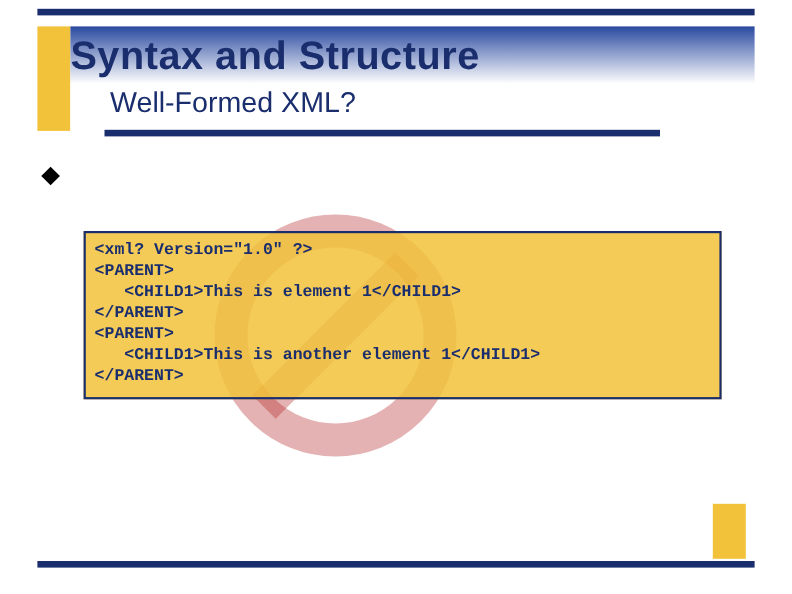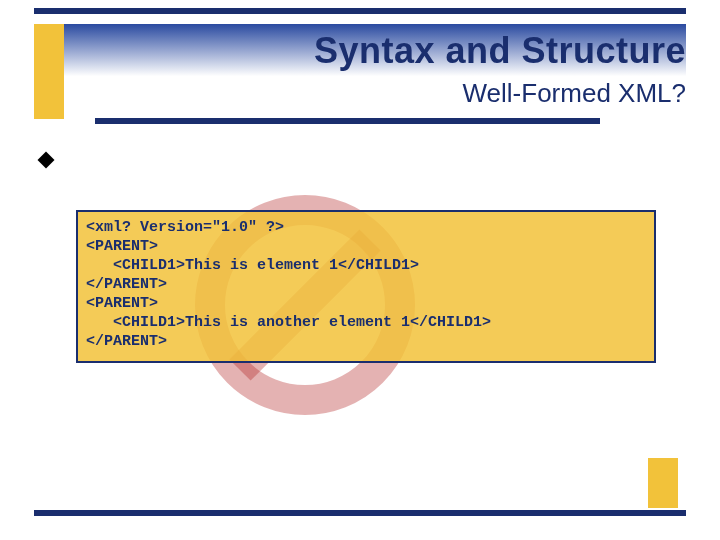--- a/index.html
+++ b/index.html
@@ -27,21 +27,21 @@
     width: 30px;
     height: 95px;
     background: #f2c23a;
   }
   .title-wrap {
     position: absolute;
     top: 24px;
     left: 64px;
     right: 34px;
     height: 95px;
-    text-align: right;
+    text-align: left;
   }
   .title-gradient {
     position: absolute;
     top: 0;
     left: 0;
     right: 0;
     bottom: 0;
     background: linear-gradient(to bottom, #2a4aa0 0%, #ffffff 55%, #ffffff 100%);
     z-index: 0;
   }
@@ -58,20 +58,21 @@
     font-family: Arial, sans-serif;
     line-height: 54px;
     letter-spacing: 0.5px;
   }
   .h2 {
     font-size: 26px;
     margin: 0;
     padding-top: 0px;
     font-family: Arial, sans-serif;
     line-height: 30px;
+    padding-left: 36px;
   }
   .mid-rule {
     position: absolute;
     top: 118px;
     left: 95px;
     right: 120px;
     height: 6px;
     background: #1a2e6e;
   }
   .bullet-row {

